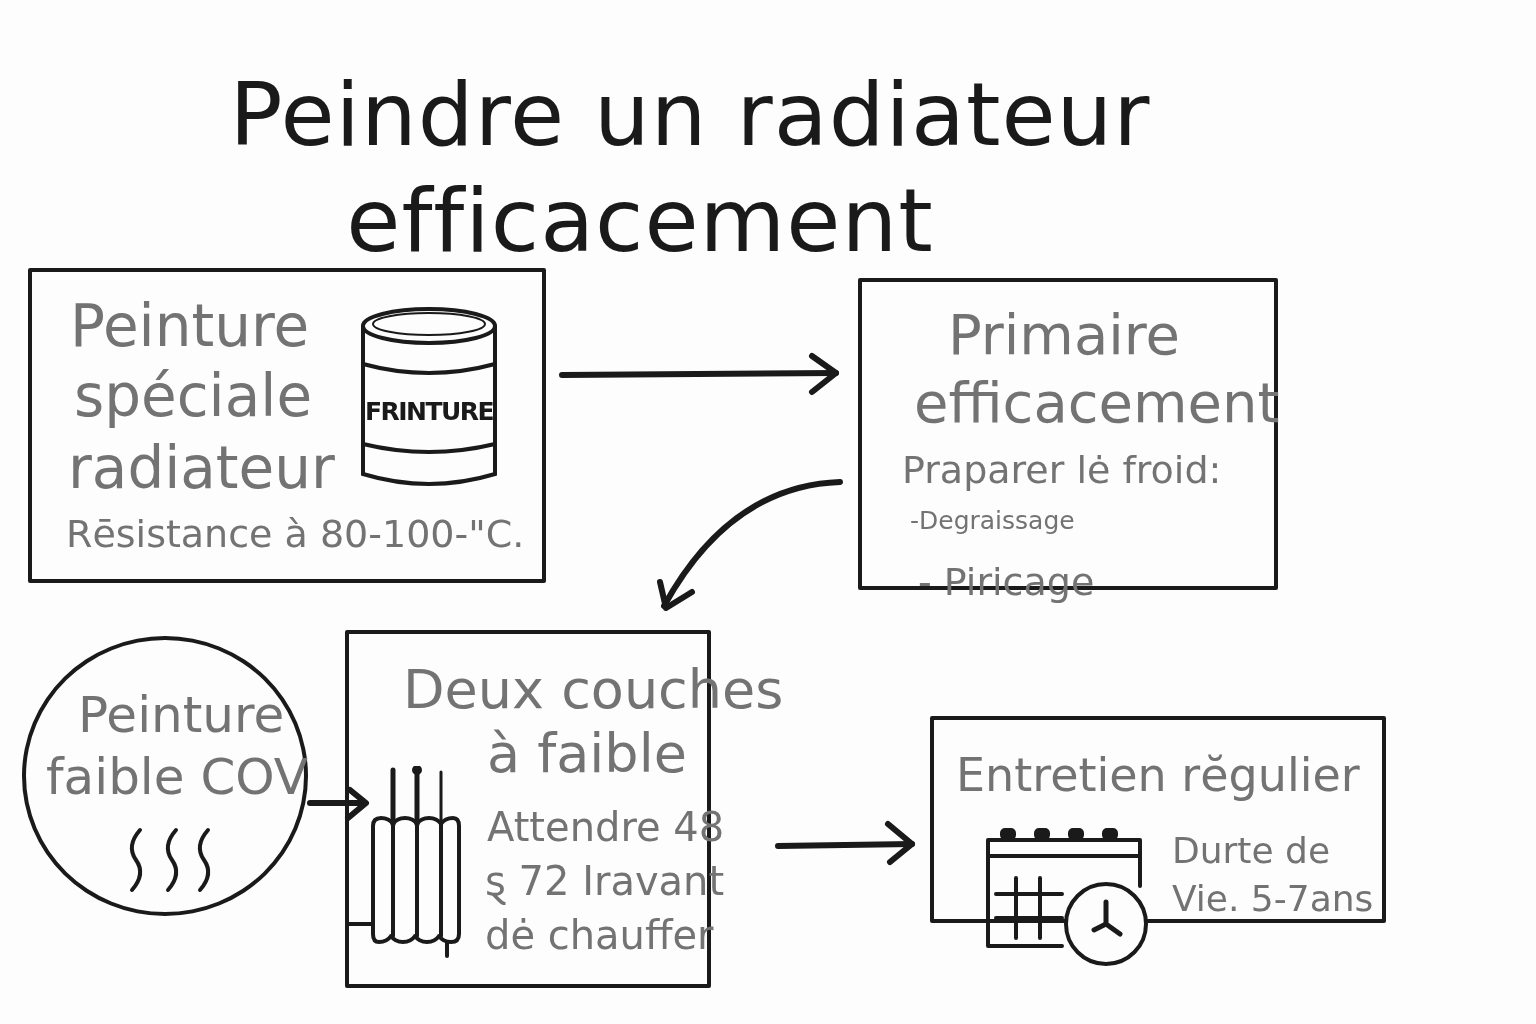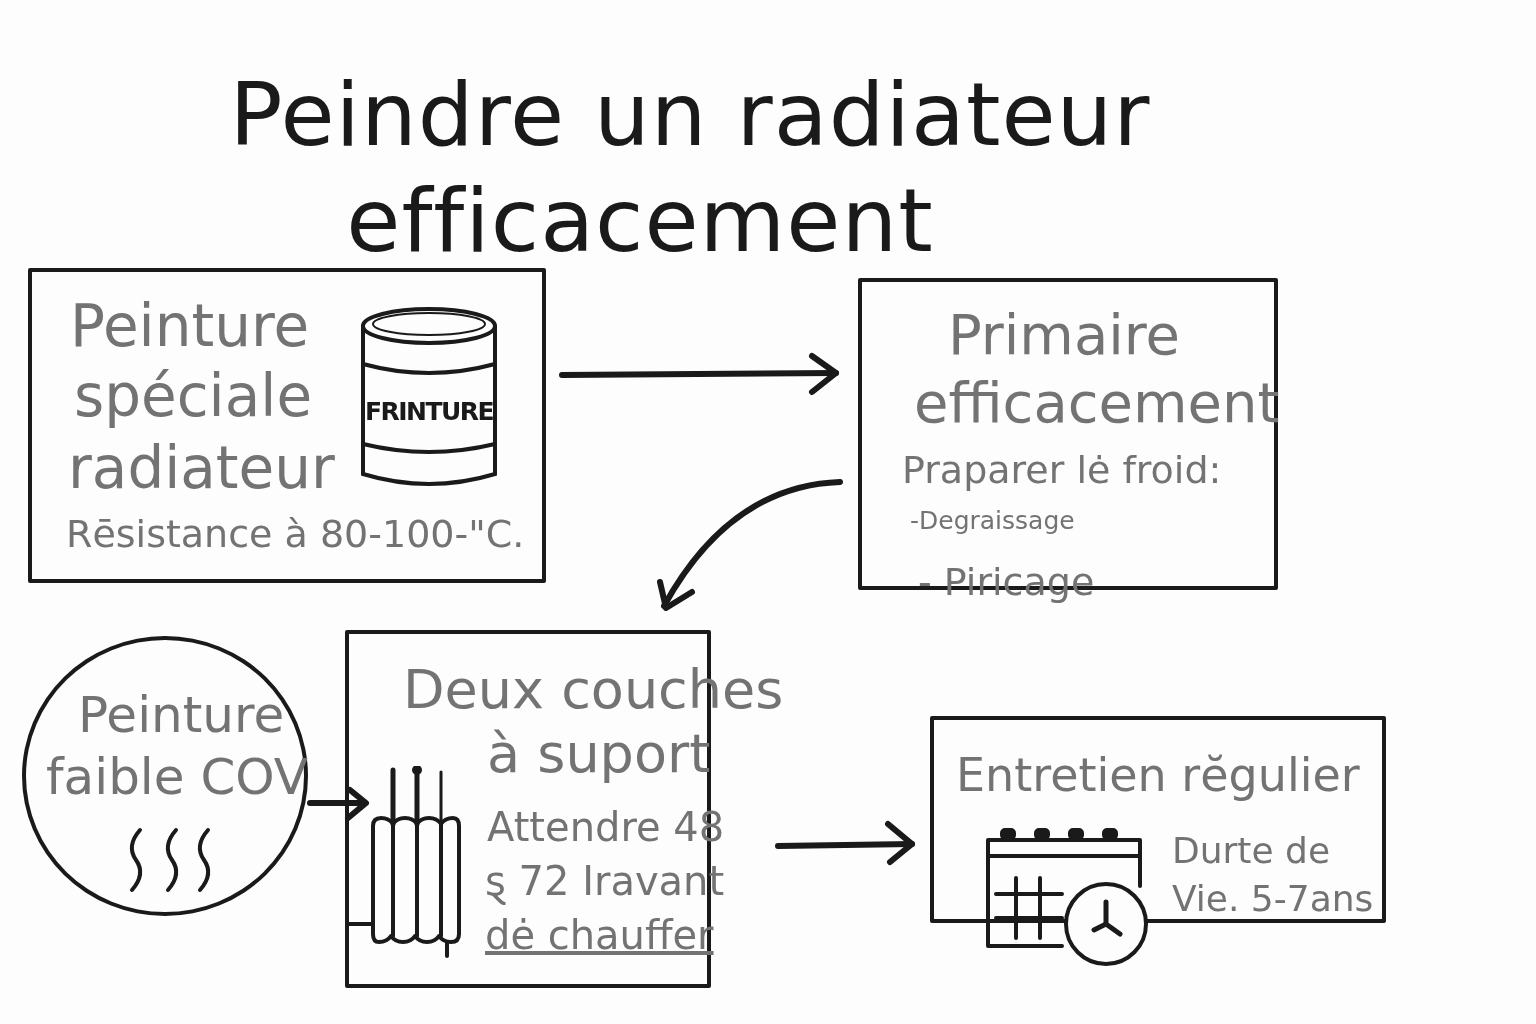--- a/index.html
+++ b/index.html
@@ -62,24 +62,24 @@
     <g fill="none" stroke="#1a1a1a" stroke-width="4" stroke-linecap="round">
       <path d="M18 4 Q4 20 14 34 Q24 48 10 64"></path>
       <path d="M54 4 Q40 20 50 34 Q60 48 46 64"></path>
       <path d="M86 4 Q72 20 82 34 Q92 48 78 64"></path>
     </g>
   </svg>
 </div>
 
 <div class="box" style="left:345px; top:630px; width:366px; height:358px;">
   <div class="txt" style="left:54px; top:24px; font-size:54px;">Deux couches</div>
-  <div class="txt" style="left:138px; top:88px; font-size:54px;">à suport</div>
+  <div class="txt" style="left:138px; top:88px; font-size:54px;">à faible</div>
   <div class="txt" style="left:138px; top:170px; font-size:40px;">Attendre 48</div>
   <div class="txt" style="left:136px; top:224px; font-size:40px;">ȿ 72 Iravant</div>
-  <div class="txt" style="left:136px; top:278px; font-size:40px;text-decoration:underline;">dė chauffer</div>
+  <div class="txt" style="left:136px; top:278px; font-size:40px;">dė chauffer</div>
 
   <svg style="position:absolute; left:-2px; top:132px;" width="120" height="200" viewBox="0 0 120 200">
     <g fill="none" stroke="#1a1a1a" stroke-width="4" stroke-linecap="round" stroke-linejoin="round">
       <path d="M26 60 Q26 52 34 52 Q42 52 46 58 Q50 52 58 52 Q66 52 70 58 Q74 52 82 52 Q90 52 94 58 Q98 52 106 52 Q112 52 112 60 L112 168 Q112 176 104 176 Q96 176 92 170 Q88 176 80 176 Q72 176 68 170 Q64 176 56 176 Q48 176 44 170 Q40 176 32 176 Q26 176 26 168 Z"></path>
       <line x1="46" y1="58" x2="46" y2="170"></line>
       <line x1="70" y1="58" x2="70" y2="170"></line>
       <line x1="94" y1="58" x2="94" y2="170"></line>
       <line x1="46" y1="4" x2="46" y2="58" stroke-width="5"></line>
       <line x1="70" y1="4" x2="70" y2="58" stroke-width="5"></line>
       <line x1="94" y1="6" x2="94" y2="58" stroke-width="3"></line>

